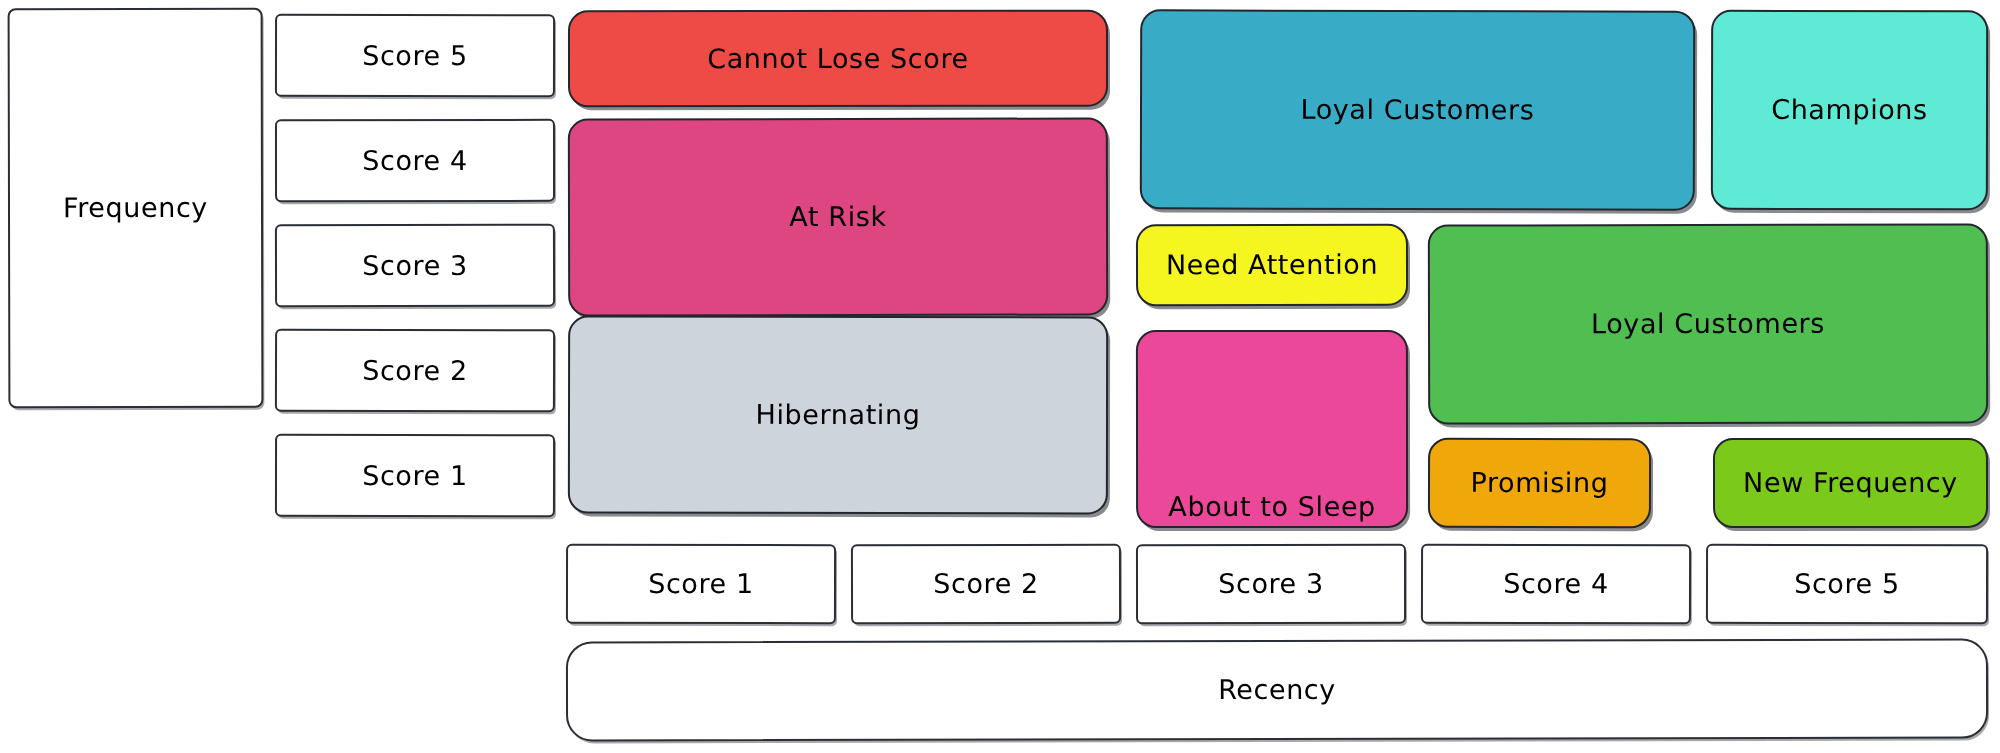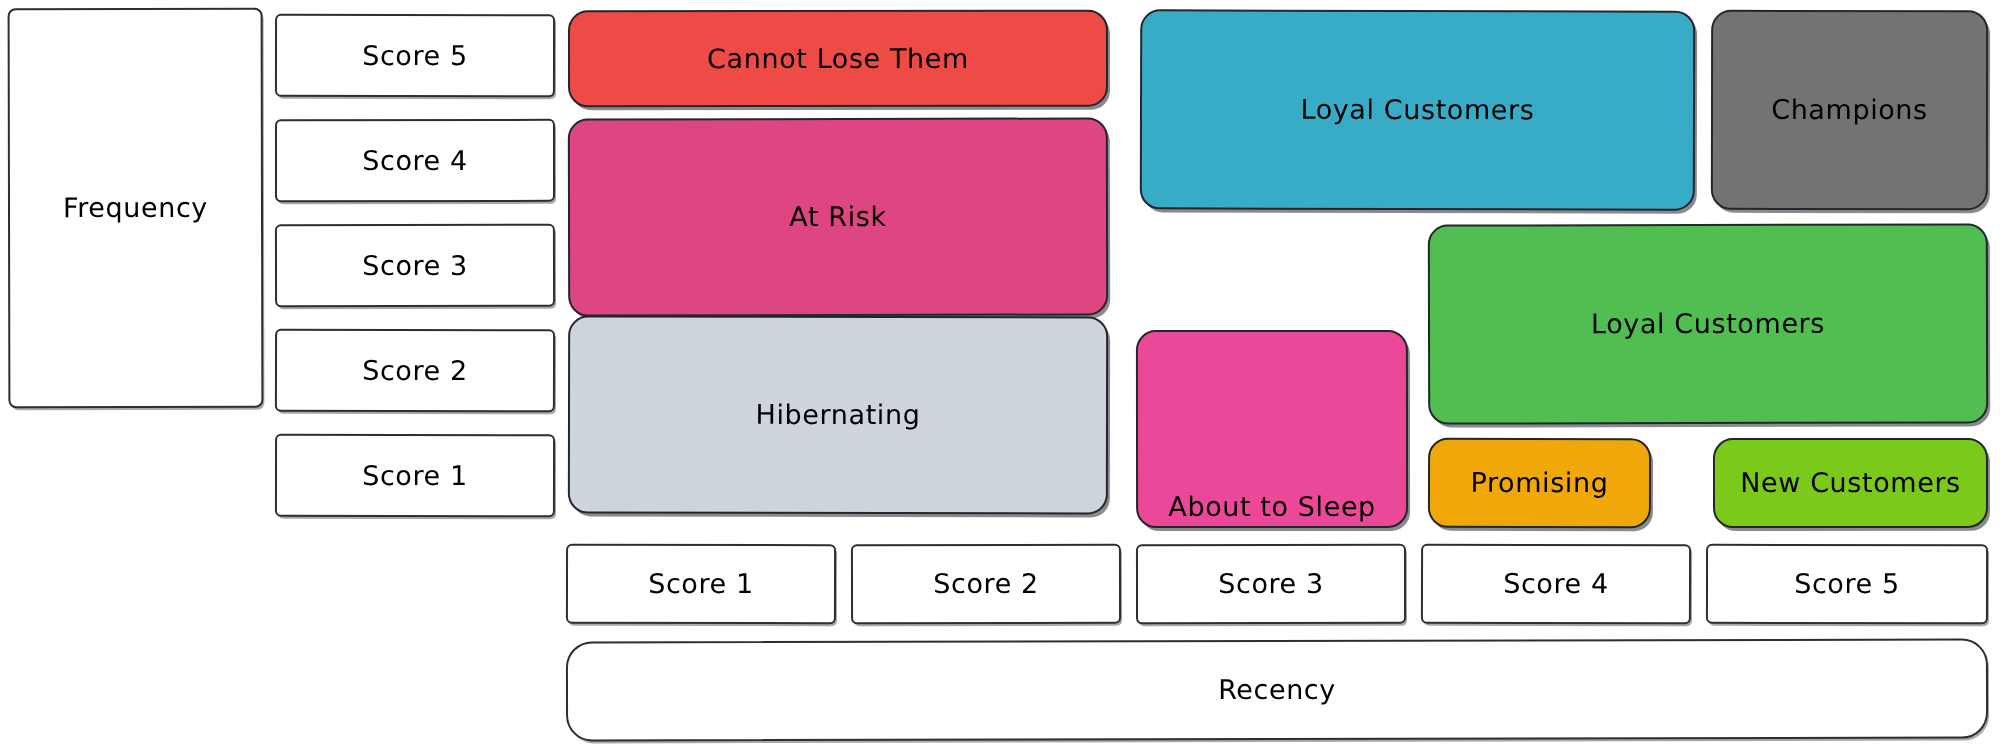--- a/index.html
+++ b/index.html
@@ -77,54 +77,57 @@
     <span class="label-wrap">Score 3</span>
   </div>
   <div class="box axis-box j4" style="left:275px; top:329px; width:280px; height:83px;">
     <span class="label-wrap">Score 2</span>
   </div>
   <div class="box axis-box j2" style="left:275px; top:434px; width:280px; height:83px;">
     <span class="label-wrap">Score 1</span>
   </div>
 
   <div class="box seg-box j3" style="left:568px; top:10px; width:540px; height:97px; background:#EF4B46;">
-    <span class="label-wrap">Cannot Lose Them</span>
+    <span class="label-wrap">Cannot Lose Score</span>
   </div>
 
   <div class="box seg-box j1" style="left:568px; top:118px; width:540px; height:198px; background:#DD4680;">
     <span class="label-wrap">At Risk</span>
   </div>
 
   <div class="box seg-box j2" style="left:568px; top:316px; width:540px; height:198px; background:#CED4DC;">
     <span class="label-wrap">Hibernating</span>
   </div>
 
   <div class="box seg-box j4" style="left:1140px; top:10px; width:555px; height:200px; background:#38ACC7;">
     <span class="label-wrap">Loyal Customers</span>
   </div>
 
+  <div class="box seg-box j1" style="left:1136px; top:224px; width:272px; height:82px; background:#F5F520;">
+    <span class="label-wrap">Need Attention</span>
+  </div>
 
   <div class="box seg-box j3" style="left:1136px; top:330px; width:272px; height:198px; background:#ec4899;align-items:flex-end;">
     <span class="label-wrap">About to Sleep</span>
   </div>
 
-  <div class="box seg-box j2" style="left:1711px; top:10px; width:277px; height:200px; background:#737373;">
+  <div class="box seg-box j2" style="left:1711px; top:10px; width:277px; height:200px; background:#5eead4;">
     <span class="label-wrap">Champions</span>
   </div>
 
   <div class="box seg-box j1" style="left:1428px; top:224px; width:560px; height:200px; background:#50BE50;">
     <span class="label-wrap">Loyal Customers</span>
   </div>
 
   <div class="box seg-box j4" style="left:1428px; top:438px; width:223px; height:90px; background:#F0A70A;">
     <span class="label-wrap">Promising</span>
   </div>
 
   <div class="box seg-box j3" style="left:1713px; top:438px; width:275px; height:90px; background:#7AC91B;">
-    <span class="label-wrap">New Customers</span>
+    <span class="label-wrap">New Frequency</span>
   </div>
 
   <div class="box axis-box j2" style="left:566px; top:544px; width:270px; height:80px;">
     <span class="label-wrap">Score 1</span>
   </div>
   <div class="box axis-box j1" style="left:851px; top:544px; width:270px; height:80px;">
     <span class="label-wrap">Score 2</span>
   </div>
   <div class="box axis-box j3" style="left:1136px; top:544px; width:270px; height:80px;">
     <span class="label-wrap">Score 3</span>

